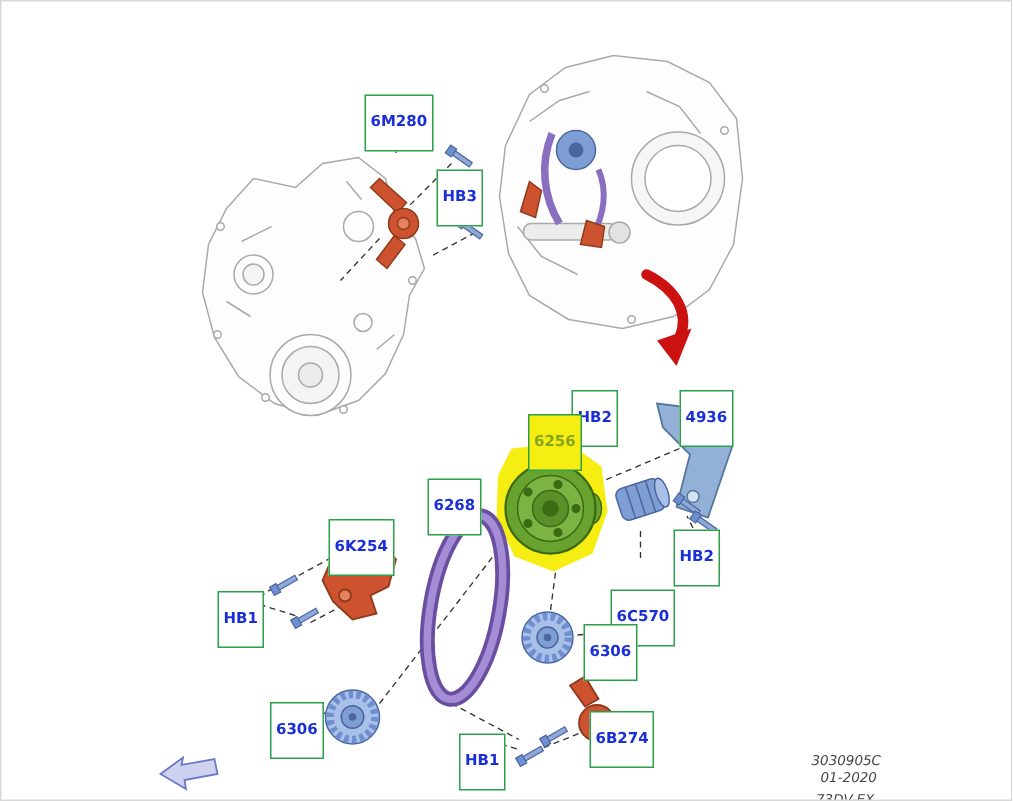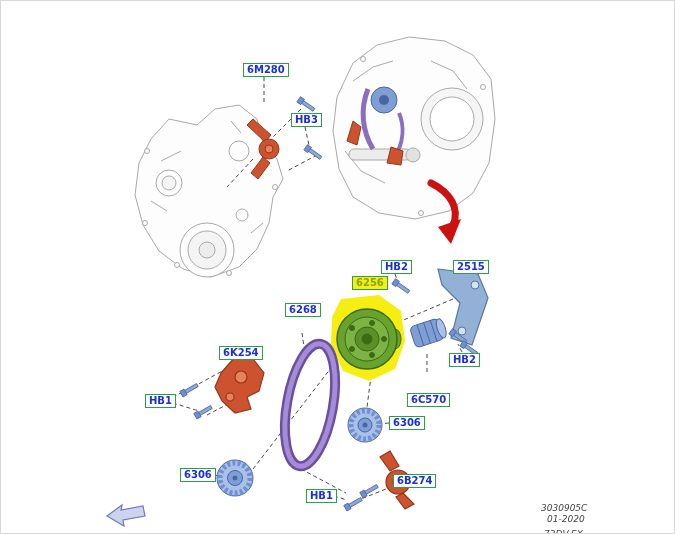--- a/index.html
+++ b/index.html
@@ -15,21 +15,21 @@
   }
   svg.art { position: absolute; left: 0; top: 0; }
   .label {
     position: absolute;
     border: 1px solid #2aa04a;
     background: #ffffff;
     color: #1a2fd8;
     font-size: 10px;
     font-weight: bold;
     line-height: 12px;
-    padding: 0 3px;
+    padding: 12px 3px;
     white-space: nowrap;
     cursor: pointer;
   }
   .label.highlight {
     background: #f6ee12;
     color: #86a41e;
   }
   .footer {
     position: absolute;
     font-size: 9px;
@@ -205,23 +205,23 @@
     <use href="#bolt" transform="translate(366,491) rotate(-30)"></use>
 
     <g>
       <path d="M106,515 L121,504 L120,509 L142,505 L144,515 L122,519 L123,525 Z" fill="#cdd3ee" stroke="#6b79c8" stroke-width="1.2"></path>
     </g>
   </svg>
 
   <div class="label" style="left:242px; top:62px">6M280</div>
   <div class="label" style="left:290px; top:112px">HB3</div>
   <div class="label" style="left:380px; top:259px">HB2</div>
-  <div class="label" style="left:452px; top:259px">2515</div>
+  <div class="label" style="left:452px; top:259px">4936</div>
   <div class="label highlight" style="left:351px; top:275px">6256</div>
-  <div class="label" style="left:284px; top:302px">6268</div>
+  <div class="label" style="left:284px; top:318px">6268</div>
   <div class="label" style="left:218px; top:345px">6K254</div>
   <div class="label" style="left:144px; top:393px">HB1</div>
   <div class="label" style="left:406px; top:392px">6C570</div>
   <div class="label" style="left:448px; top:352px">HB2</div>
   <div class="label" style="left:388px; top:415px">6306</div>
   <div class="label" style="left:179px; top:467px">6306</div>
   <div class="label" style="left:305px; top:488px">HB1</div>
   <div class="label" style="left:392px; top:473px">6B274</div>
 
   <div class="footer" style="left:540px; top:502px">3030905C</div>

